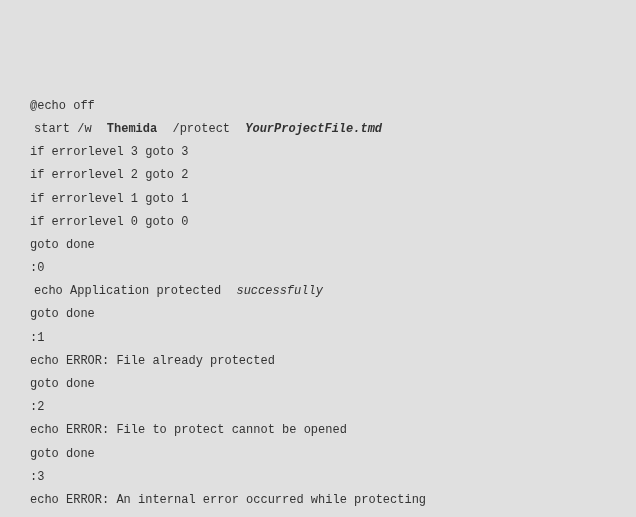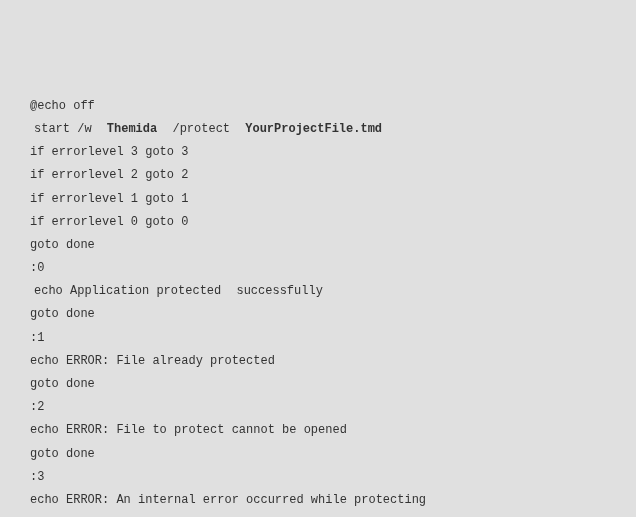--- a/index.html
+++ b/index.html
@@ -15,20 +15,21 @@
       font-size: 12px;
       color: #333333;
       padding: 8px 14px;
       line-height: 1.6;
       white-space: pre;
     }
     .line {
       display: block;
     }
     .emphasis {
+      font-style: italic;
       text-align: right;
     }
     .bold {
       font-weight: bold;
     }
   </style>
 </head>
 <body>
 
 

